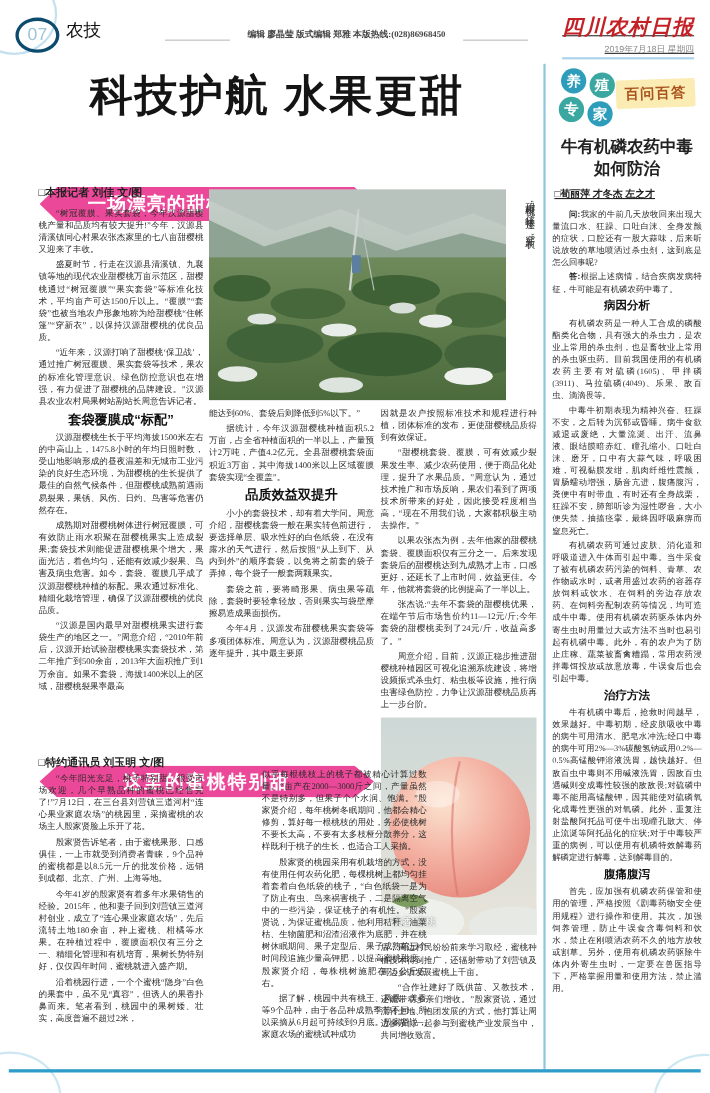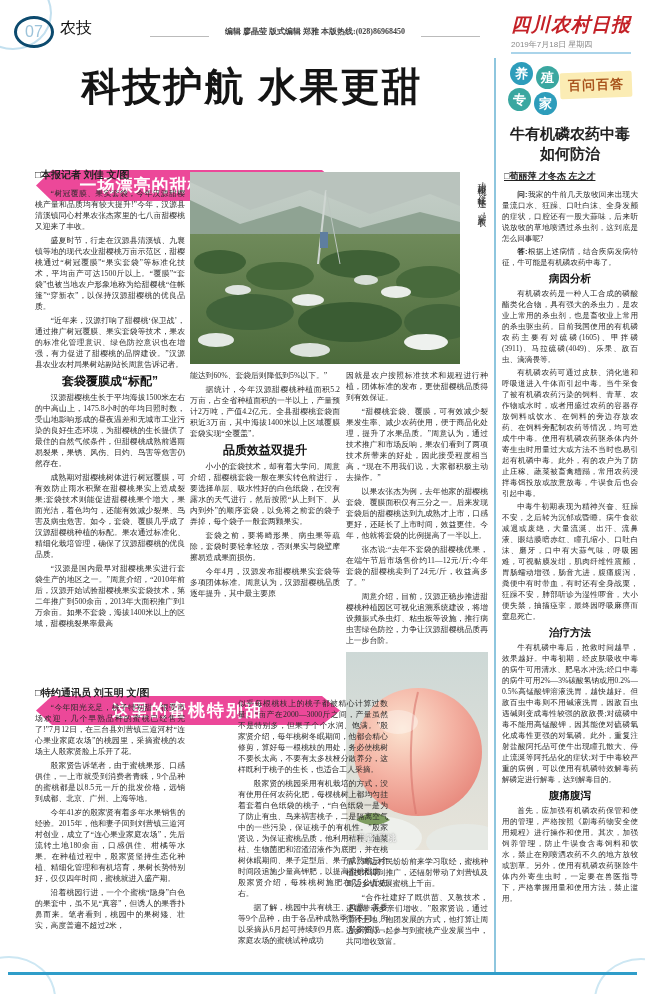--- a/index.html
+++ b/index.html
@@ -18,21 +18,21 @@
   
   .header{position:absolute;left:0;top:14px;width:645px;height:34px;}
   .pageno{position:absolute;left:14px;top:2px;width:34px;height:26px;border:3px solid #0c4a6e;
     border-radius:50%;color:#9cc3da;font-family:"Liberation Sans",sans-serif;font-size:16px;
     display:flex;align-items:center;justify-content:center;}
   .section-name{position:absolute;left:60px;top:4px;font-family:"Liberation Sans",sans-serif;
     font-size:16px;font-weight:normal;color:#111;}
   .editor-line{position:absolute;left:150px;top:12px;width:330px;display:flex;align-items:flex-end;gap:16px;}
   .editor-line .rule{flex:1;height:1px;background:#bbb;}
   .editor-line .txt{font-size:8px;color:#444;white-space:nowrap;font-weight:bold;}
-  .masthead{position:absolute;right:14px;top:-2px;text-align:left;}
+  .masthead{position:absolute;right:14px;top:-2px;text-align:right;text-decoration:underline;}
   .masthead .brand{font-size:19px;font-weight:bold;color:#c42127;font-style:italic;
     font-family:"Liberation Serif",serif;letter-spacing:1px;}
   .masthead .date{font-size:8px;color:#888;margin-top:1px;font-family:"Liberation Sans",sans-serif;
     border-bottom:2px solid #aad4ea;padding-bottom:2px;}
   
   .headline{position:absolute;left:20px;top:60px;width:464px;text-align:center;
     font-family:"Liberation Sans",sans-serif;font-weight:bold;font-size:39px;color:#141414;letter-spacing:2px;}
   .banner{position:absolute;background:#ec4899;color:#fff;font-family:"Liberation Sans",sans-serif;
     display:flex;align-items:center;justify-content:center;
     clip-path:polygon(0 50%,16px 0,calc(100% - 18px) 0,100% 50%,calc(100% - 18px) 100%,16px 100%);margin-top:48px;}
@@ -198,21 +198,21 @@
     <path d="M72 40 C 64 70, 62 120, 70 162" stroke="#d9756c" stroke-width="2" fill="none" opacity="0.6"></path>
     <ellipse cx="52" cy="70" rx="20" ry="12" fill="#ffffff" opacity="0.35"></ellipse>
     <path d="M10 168 q18 -14 34 0 q-16 10 -34 0" fill="#7d9c5f"></path>
   </svg>
 </div>
 <div class="photo2-caption">“美香”蜜桃</div>
 
 <div class="col a2c1">
   <p>“今年阳光充足，桃子特别甜，很受市场欢迎，几个早熟品种的蜜桃已经售完了!”7月12日，在三台县刘营镇三道河村“连心果业家庭农场”的桃园里，采摘蜜桃的农场主人殷家贤脸上乐开了花。</p>
   <p>殷家贤告诉笔者，由于蜜桃果形、口感俱佳，一上市就受到消费者青睐，9个品种的蜜桃都是以8.5元一斤的批发价格，远销到成都、北京、广州、上海等地。</p>
-  <p>今年41岁的殷家贤有着多年水果销售的经验。2015年，他和妻子回到刘营镇三道河村创业，成立了“连心果业家庭农场”，先后流转土地180余亩，口感俱佳、柑橘等水果。在种植过程中，殷家贤坚持生态化种植、精细化管理和有机培育，果树长势特别好，仅仅四年时间，蜜桃就进入盛产期。</p>
+  <p>今年41岁的殷家贤有着多年水果销售的经验。2015年，他和妻子回到刘营镇三道河村创业，成立了“连心果业家庭农场”，先后流转土地180余亩，种上蜜桃、柑橘等水果。在种植过程中，覆膜面积仅有三分之一、精细化管理和有机培育，果树长势特别好，仅仅四年时间，蜜桃就进入盛产期。</p>
   <p>沿着桃园行进，一个个蜜桃“隐身”白色的果套中，虽不见“真容”，但诱人的果香扑鼻而来。笔者看到，桃园中的果树矮、壮实，高度普遍不超过2米，</p>
 </div>
 
 <div class="col a2c2">
   <p class="cont">似乎每根桃枝上的桃子都被精心计算过数量。“亩产在2000—3000斤之间，产量虽然不是特别多，但果子个个水润、饱满。”殷家贤介绍，每年桃树冬眠期间，他都会精心修剪，算好每一根桃枝的用处，务必使桃树不要长太高，不要有太多枝桠分散养分，这样既利于桃子的生长，也适合工人采摘。</p>
   <p>殷家贤的桃园采用有机栽培的方式，没有使用任何农药化肥，每棵桃树上都均匀挂着套着白色纸袋的桃子，“白色纸袋一是为了防止有虫、鸟来祸害桃子，二是隔离空气中的一些污染，保证桃子的有机性。”殷家贤说，为保证蜜桃品质，他利用秸秆、油菜枯、生物菌肥和沼渣沼液作为底肥，并在桃树休眠期间、果子定型后、果子成熟前三个时间段追施少量高钾肥，以提高蜜桃甜度。殷家贤介绍，每株桃树施肥在7.5公斤左右。</p>
   <p>据了解，桃园中共有桃王、凤凰、美香等9个品种，由于各品种成熟季节不同，所以采摘从6月起可持续到9月底。殷家贤说，家庭农场的蜜桃试种成功</p>
 </div>
 
 <div class="col a2c3">
@@ -231,20 +231,20 @@
   <div class="sb-title">
     <div>牛有机磷农药中毒</div>
     <div>如何防治</div>
   </div>
   <div class="sb-byline">□荀丽萍 才冬杰 左之才</div>
   <div class="sb-body">
     <p><b>问:</b><span>我家的牛前几天放牧回来出现大量流口水、狂躁、口吐白沫、全身发颤的症状，口腔还有一股大蒜味，后来听说放牧的草地喷洒过杀虫剂，这到底是怎么回事呢?</span></p>
     <p><b>答:</b><span>根据上述病情，结合疾病发病特征，牛可能是有机磷农药中毒了。</span></p>
     <p class="subhead">病因分析</p>
     <p>有机磷农药是一种人工合成的磷酸酯类化合物，具有强大的杀虫力，是农业上常用的杀虫剂，也是畜牧业上常用的杀虫驱虫药。目前我国使用的有机磷农药主要有对硫磷(1605)、甲拌磷(3911)、马拉硫磷(4049)、乐果、敌百虫、滴滴畏等。</p>
+    <p>中毒牛初期表现为精神兴奋、狂躁不安，之后转为沉郁或昏睡。病牛食欲减退或废绝，大量流涎、出汗、流鼻液、眼结膜暗赤红、瞳孔缩小、口吐白沫、磨牙，口中有大蒜气味，呼吸困难，可视黏膜发绀，肌肉纤维性震颤，胃肠蠕动增强，肠音亢进，腹痛腹泻，粪便中有时带血，有时还有全身战栗，狂躁不安，肺部听诊为湿性啰音，大小便失禁，抽搐痉挛，最终因呼吸麻痹而窒息死亡。</p>
     <p>有机磷农药可通过皮肤、消化道和呼吸道进入牛体而引起中毒。当牛采食了被有机磷农药污染的饲料、青草、农作物或水时，或者用盛过农药的容器存放饲料或饮水、在饲料的旁边存放农药、在饲料旁配制农药等情况，均可造成牛中毒。使用有机磷农药驱杀体内外寄生虫时用量过大或方法不当时也易引起有机磷中毒。此外，有的农户为了防止庄稼、蔬菜被畜禽糟蹋，常用农药浸拌毒饵投放或故意放毒，牛误食后也会引起中毒。</p>
-    <p>中毒牛初期表现为精神兴奋、狂躁不安，之后转为沉郁或昏睡。病牛食欲减退或废绝，大量流涎、出汗、流鼻液、眼结膜暗赤红、瞳孔缩小、口吐白沫、磨牙，口中有大蒜气味，呼吸困难，可视黏膜发绀，肌肉纤维性震颤，胃肠蠕动增强，肠音亢进，腹痛腹泻，粪便中有时带血，有时还有全身战栗，狂躁不安，肺部听诊为湿性啰音，大小便失禁，抽搐痉挛，最终因呼吸麻痹而窒息死亡。</p>
     <p class="subhead">治疗方法</p>
     <p>牛有机磷中毒后，抢救时间越早，效果越好。中毒初期，经皮肤吸收中毒的病牛可用清水、肥皂水冲洗;经口中毒的病牛可用2%—3%碳酸氢钠或用0.2%—0.5%高锰酸钾溶液洗胃，越快越好。但敌百虫中毒则不用碱液洗胃，因敌百虫遇碱则变成毒性较强的敌敌畏;对硫磷中毒不能用高锰酸钾，因其能使对硫磷氧化成毒性更强的对氧磷。此外，重复注射盐酸阿托品可使牛出现瞳孔散大、停止流涎等阿托品化的症状;对于中毒较严重的病例，可以使用有机磷特效解毒药解磷定进行解毒，达到解毒目的。</p>
     <p class="subhead">腹痛腹泻</p>
     <p>首先，应加强有机磷农药保管和使用的管理，严格按照《剧毒药物安全使用规程》进行操作和使用。其次，加强饲养管理，防止牛误食含毒饲料和饮水，禁止在刚喷洒农药不久的地方放牧或割草。另外，使用有机磷农药驱除牛体内外寄生虫时，一定要在兽医指导下，严格掌握用量和使用方法，禁止滥用。</p>
   </div>
 </div>
 
 </body></html>

